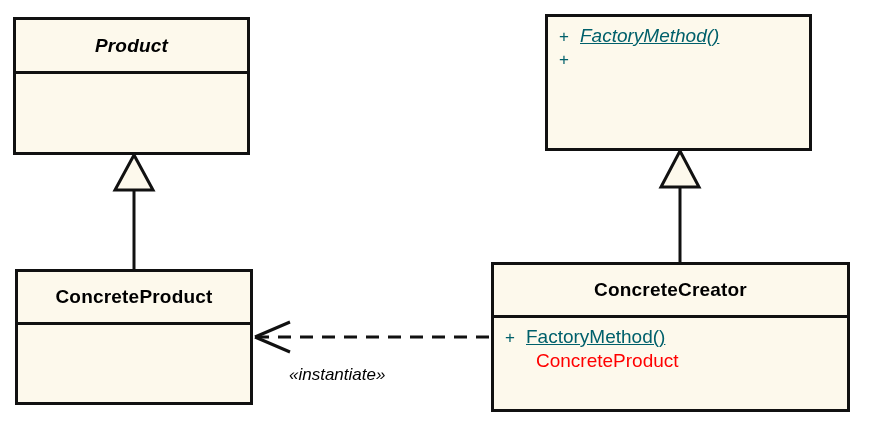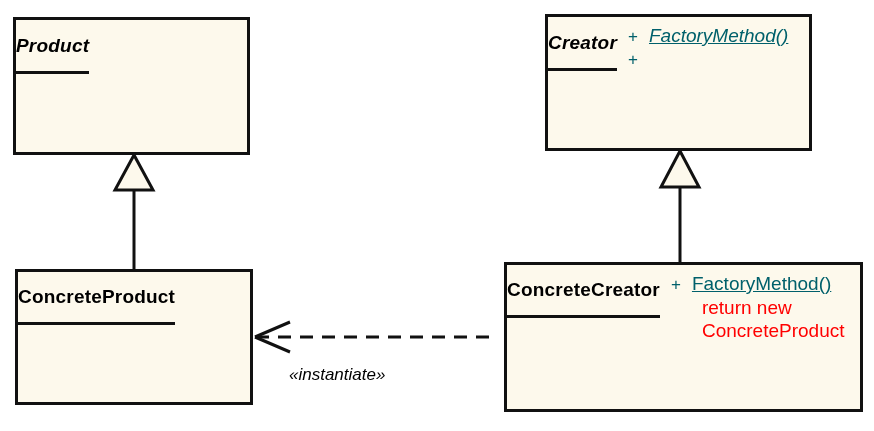--- a/index.html
+++ b/index.html
@@ -16,21 +16,21 @@
     overflow: hidden;
   }
 
   
   .uml-class {
     position: absolute;
     box-sizing: border-box;
     background: #fdf9ec;
     border: 3px solid #111111;
     display: flex;
-    flex-direction: row;
+    flex-direction: column;
   }
   .uml-name-compartment {
     box-sizing: border-box;
     display: flex;
     align-items: center;
     justify-content: center;
     border-bottom: 3px solid #111111;
   }
   .uml-body-compartment {
     box-sizing: border-box;
@@ -130,48 +130,44 @@
   <div class="stereotype-label" style="left:289px; top:346px;">«instantiate»</div>
 
   <div class="uml-class" style="left:13px; top:17px; width:237px; height:138px;">
     <div class="uml-name-compartment" style="height:54px;">
       <span class="uml-class-name abstract-name">Product</span>
     </div>
     <div class="uml-body-compartment"></div>
   </div>
 
   <div class="uml-class" style="left:545px; top:14px; width:267px; height:137px;">
-    <div class="uml-name-compartment" style="height:54px;">
-      <span class="uml-class-name abstract-name">Creator</span>
-    </div>
     <div class="uml-body-compartment">
       <div class="member-row">
         <span class="member-vis">+</span>
         <span class="member-name abstract-op">FactoryMethod()</span>
       </div>
       <div class="member-row">
         <span class="member-vis">+</span>
       </div>
     </div>
   </div>
 
   <div class="uml-class" style="left:15px; top:269px; width:238px; height:136px;">
     <div class="uml-name-compartment" style="height:53px;">
       <span class="uml-class-name">ConcreteProduct</span>
     </div>
     <div class="uml-body-compartment"></div>
   </div>
 
-  <div class="uml-class" style="left:504px; top:262px; width:359px; height:150px;">
+  <div class="uml-class" style="left:491px; top:262px; width:359px; height:150px;">
     <div class="uml-name-compartment" style="height:53px;">
       <span class="uml-class-name">ConcreteCreator</span>
     </div>
     <div class="uml-body-compartment">
       <div class="member-row">
         <span class="member-vis">+</span>
         <span class="member-name">FactoryMethod()</span>
       </div>
-      <div class="code-line code-indent">return new</div>
       <div class="code-line code-indent">ConcreteProduct</div>
     </div>
   </div>
 
 </div>
 
 </body></html>

